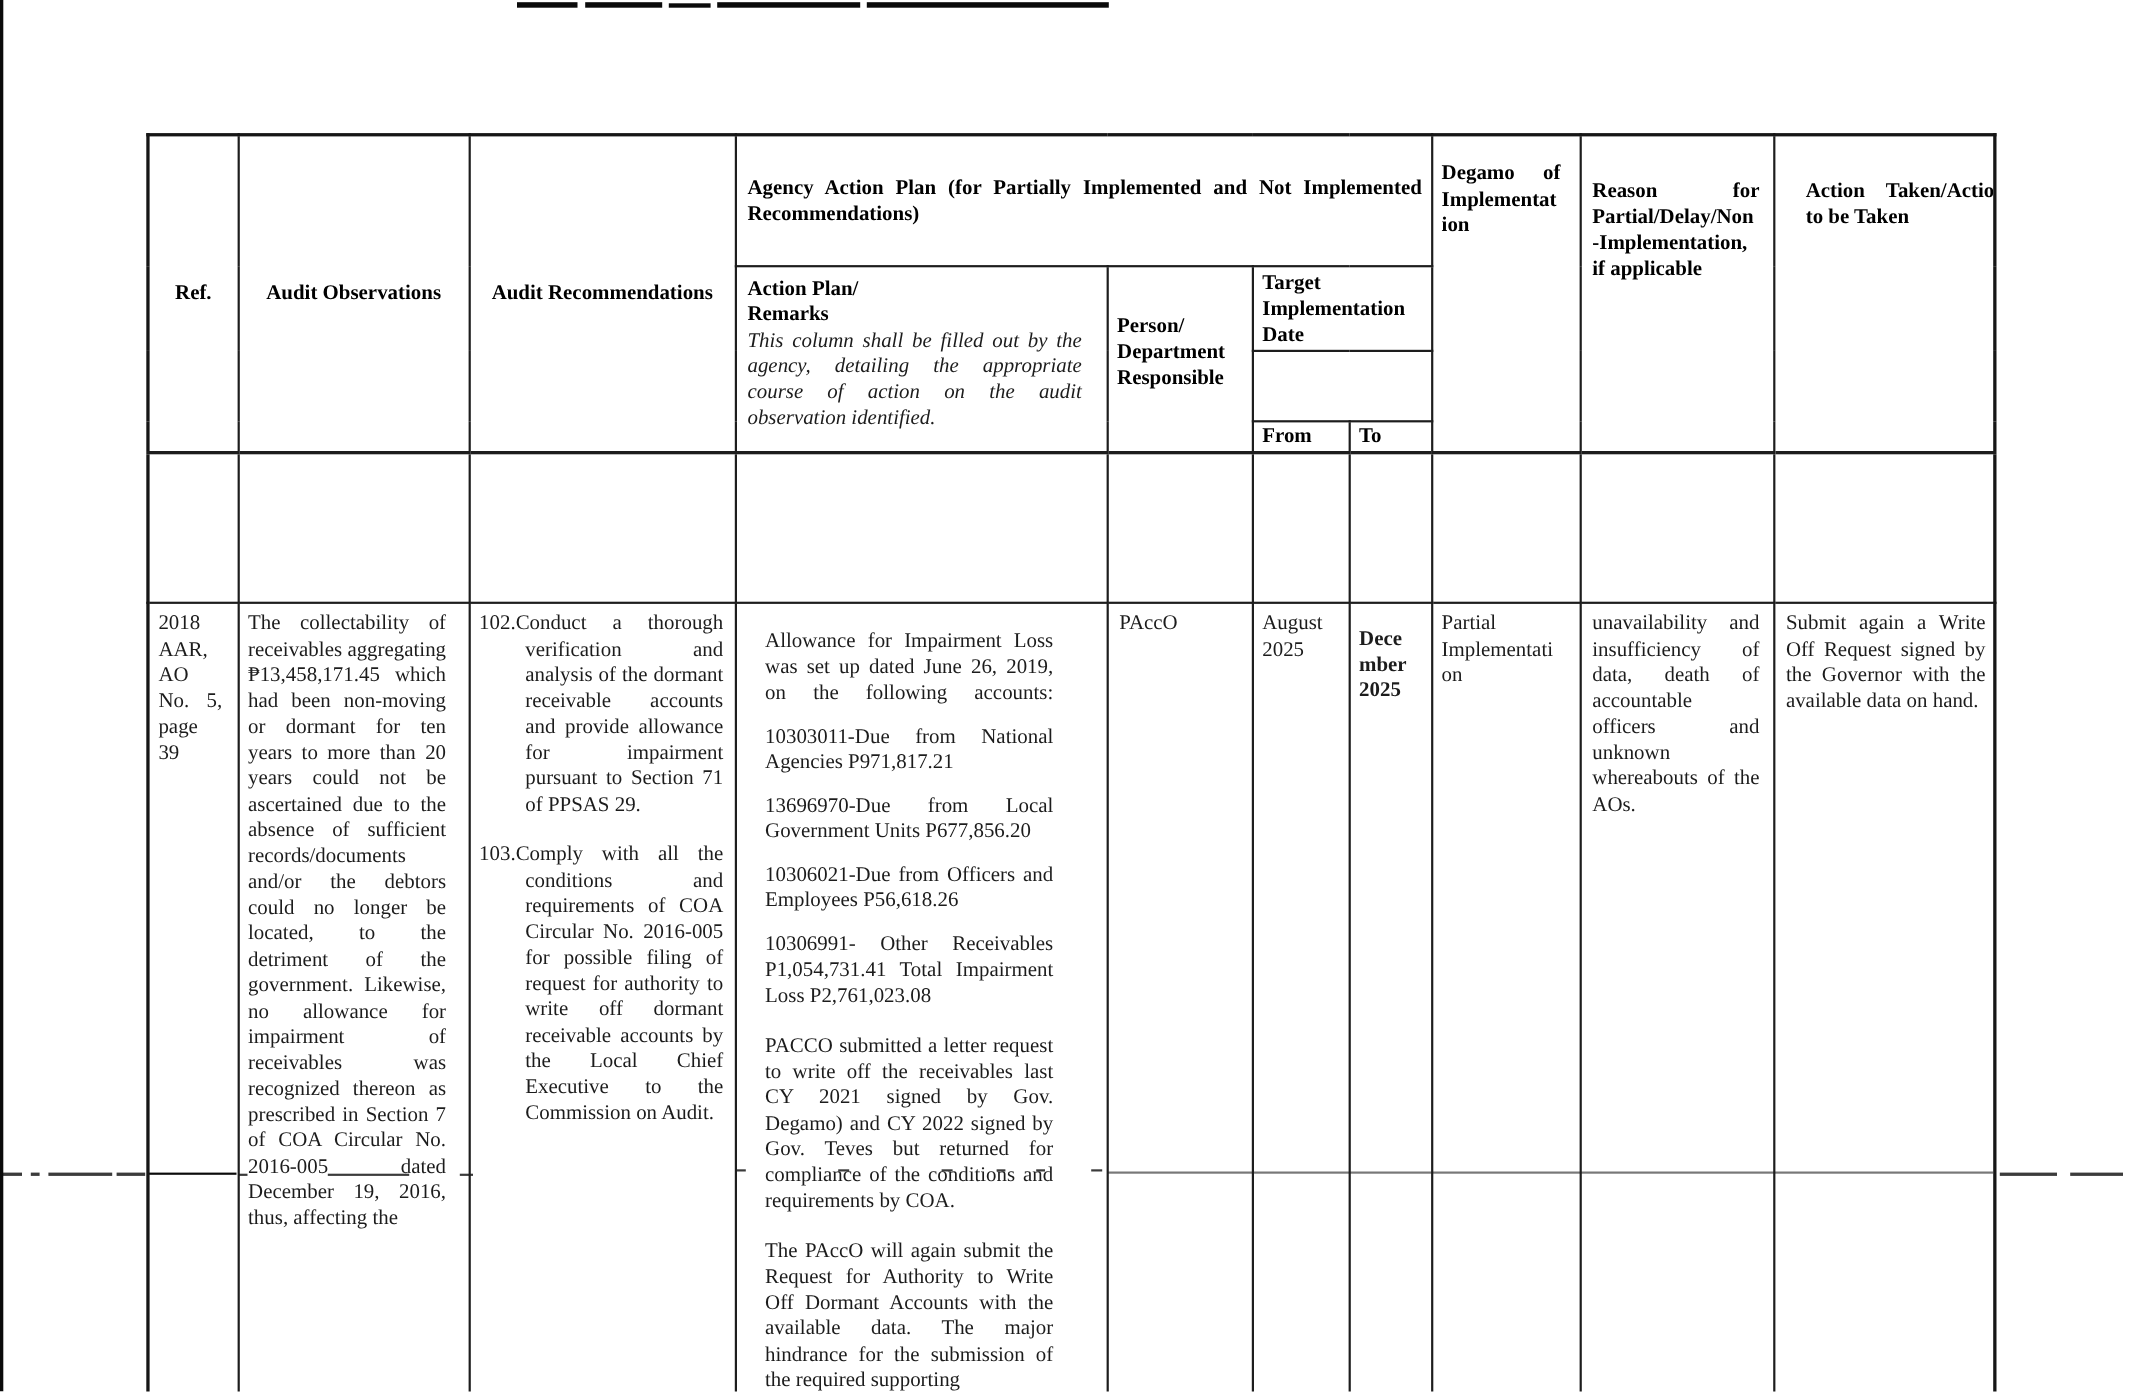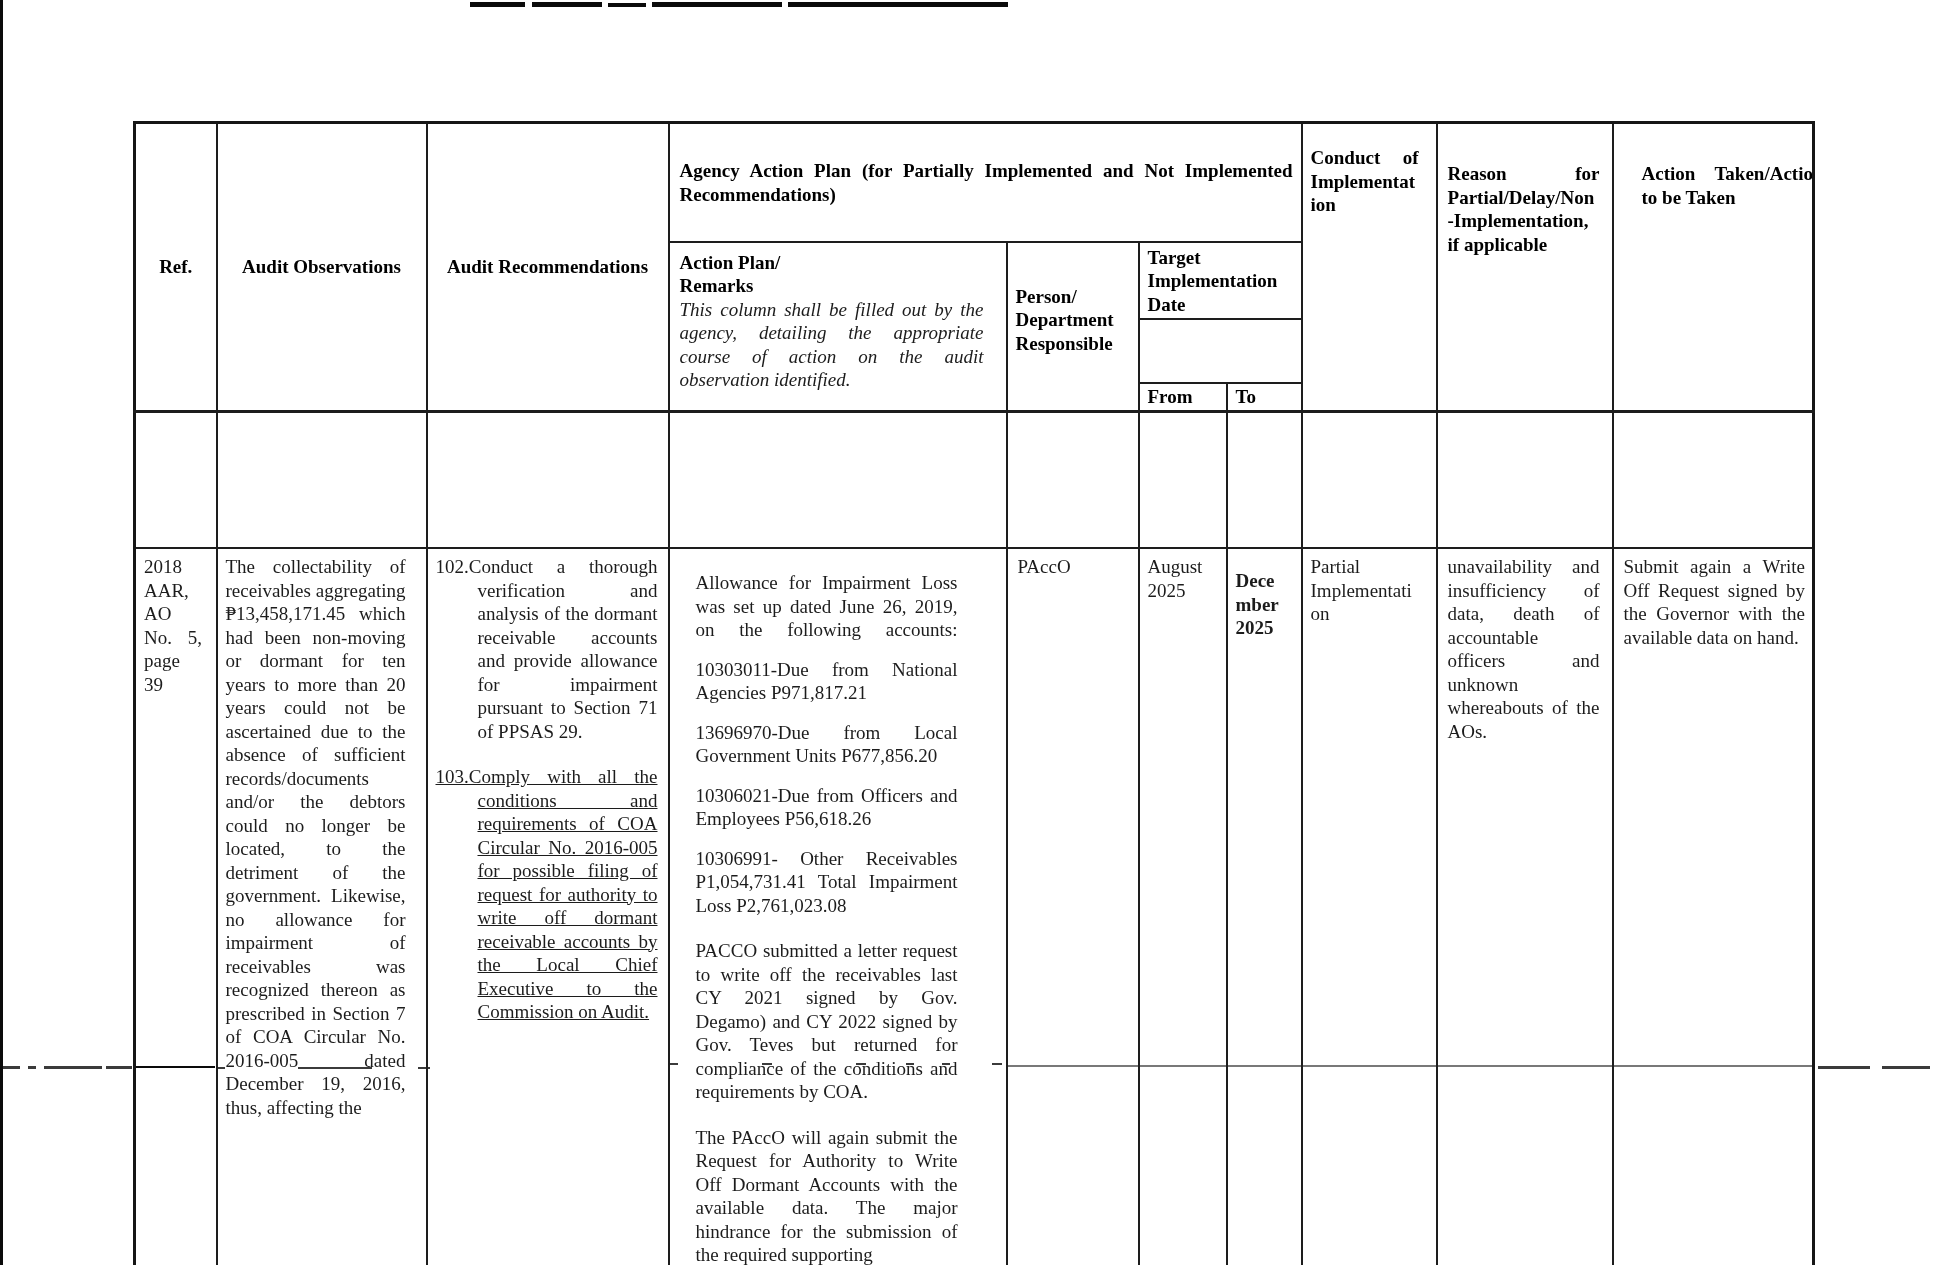--- a/index.html
+++ b/index.html
@@ -44,21 +44,21 @@
   .d-obs .pad{padding:6px 20px 4px 8px;}
   .d-rec .pad{padding:6px 10px 4px 8px;}
   .d-ap .pad{padding:6px 32px 4px 10px;}
   .d-person .pad{padding:6px 8px 4px 10px;}
   .d-from .pad{padding:6px 12px 4px 8px;}
   .d-to .pad{padding:20px 22px 4px 8px;width:45px;font-weight:bold;}
   .d-status .pad{padding:6px 19px 4px 8px;width:108px;}
   .d-reason .pad{padding:6px 12px 4px 10px;}
   .d-ataken .pad{padding:6px 7px 4px 10px;}
   .rec-item{margin:0 0 22px 0;padding-left:42px;text-indent:-42px;}
-  .rec-item:last-child{margin-bottom:0;text-decoration:underline;}
+  .rec-item:last-child{margin-bottom:0;}
   .ap-para{margin:16px;}
   .ap-gap{margin-top:22px;}
   
   .artifact{position:absolute;background:#0a0a0a;}
   .art-faint{opacity:.55;}
   .art-soft{opacity:.8;}
 </style>
 </head>
 <body>
 
@@ -114,21 +114,21 @@
     <td rowspan="4" class="h-obs ctr vmid thickbot">
       <div class="pad b">Audit Observations</div>
     </td>
     <td rowspan="4" class="h-rec ctr vmid thickbot">
       <div class="pad b">Audit Recommendations</div>
     </td>
     <td colspan="4" class="h-agency">
       <div class="pad b just bw">Agency Action Plan (for Partially Implemented and Not Implemented Recommendations)</div>
     </td>
     <td rowspan="4" class="h-status thickbot">
-      <div class="pad b just bw">Conduct of Implementation</div>
+      <div class="pad b just bw">Degamo of Implementation</div>
     </td>
     <td rowspan="4" class="h-reason thickbot">
       <div class="pad b just bw">Reason for Partial/Delay/Non-Implementation, if applicable</div>
     </td>
     <td rowspan="4" class="h-ataken thickbot">
       <div class="pad b just bw">Action Taken/Action to be Taken</div>
     </td>
   </tr>
 
   <tr style="height:66px;">

